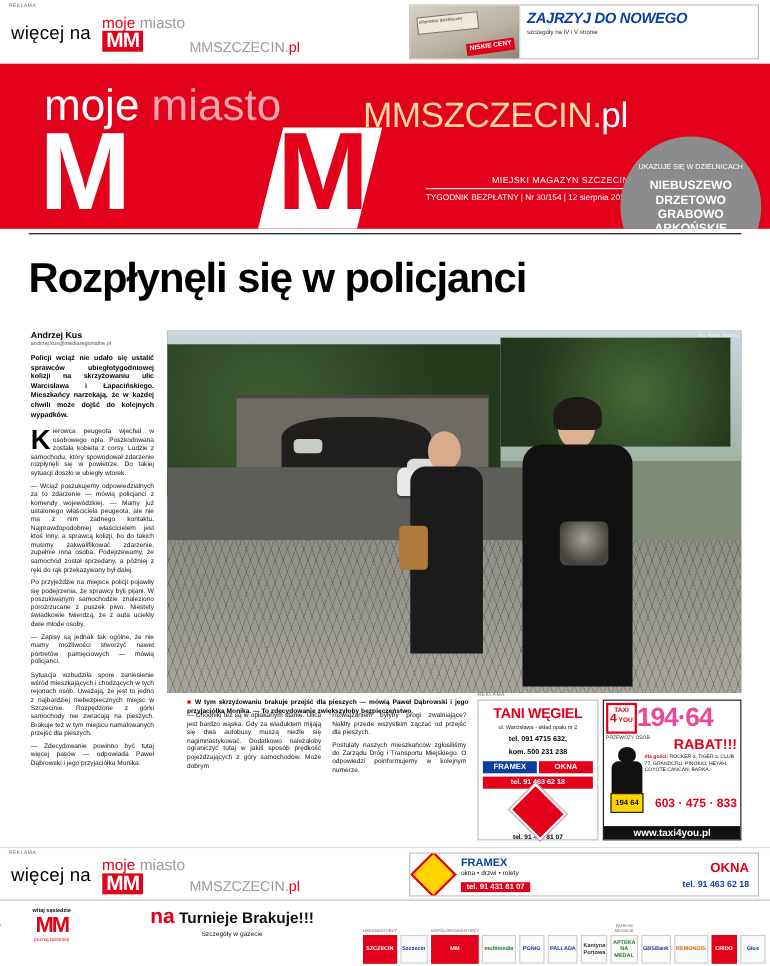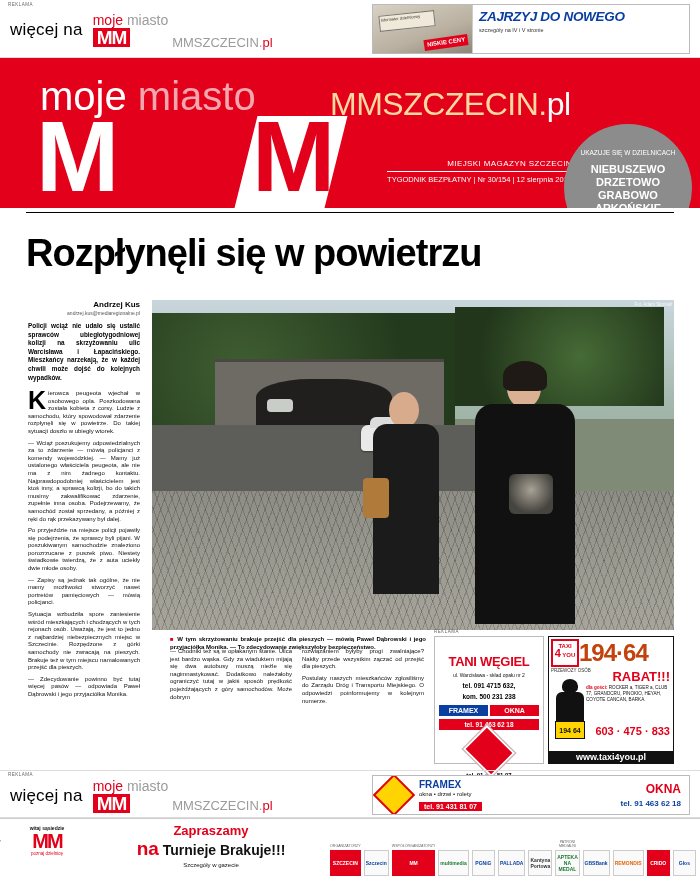--- a/index.html
+++ b/index.html
@@ -174,21 +174,21 @@
     font-size: 38px; font-weight: bold; color: #000;
     letter-spacing: -1px;
   }
   .hr-top {
     position: absolute; top: 212px; left: 26px;
     width: 648px; height: 1px; background: #000;
   }
 
   
   .byline {
-    position: absolute; top: 300px; left: 28px; width: 112px; text-align: right;
+    position: absolute; top: 300px; left: 28px; width: 112px;
   }
   .byline .name { font-size: 8px; font-weight: bold; color: #000; }
   .byline .mail { font-size: 5px; color: #555; margin-top: 1px; }
   .lead {
     position: absolute; top: 322px; left: 28px; width: 112px;
     font-size: 6.4px; line-height: 8.6px; font-weight: bold;
     color: #000; text-align: justify;
   }
 
   
@@ -324,21 +324,21 @@
     position: absolute; top: 636px; left: 434px; width: 240px; height: 128px;
   }
   .ads-right .lbl { position: absolute; top: -7px; left: 0; }
   .ad-wegiel {
     position: absolute; left: 0; top: 0;
     width: 110px; height: 128px;
     border: 1px solid #bbb; background: #fff;
     padding: 4px; text-align: center;
   }
   .ad-wegiel .t {
-    color: #e2001a; font-weight: bold; font-size: 13px; letter-spacing: -.3px; margin-top: 13px;
+    color: #e2001a; font-weight: bold; font-size: 13px; letter-spacing: -.3px;
   }
   .ad-wegiel .s { font-size: 5px; color: #111; margin-top: 3px; line-height: 7px; }
   .ad-wegiel .p { font-size: 6.5px; font-weight: bold; margin-top: 3px; line-height: 8px; }
   .ad-wegiel .brandrow {
     display: flex; gap: 2px; margin-top: 4px;
   }
   .ad-wegiel .b1 {
     flex: 1; background: #0a3fa0; color: #fff;
     font-size: 7px; font-weight: bold; padding: 2px 0;
   }
@@ -366,21 +366,21 @@
   .ad-taxi .logo {
     position: absolute; left: 2px; top: 2px;
     width: 28px; height: 28px;
     border: 2px solid #e2001a; color: #e2001a;
     font-size: 6px; font-weight: bold; text-align: center;
     line-height: 7px; padding-top: 2px;
   }
   .ad-taxi .logo .four { font-size: 11px; }
   .ad-taxi .bignum {
     position: absolute; left: 30px; top: 2px;
-    font-size: 24px; font-weight: bold; color: #c2410c;
+    font-size: 24px; font-weight: bold; color: #ec4899;
     letter-spacing: -1px;
   }
   .ad-taxi .sub {
     position: absolute; left: 2px; top: 31px;
     font-size: 4.5px; color: #333;
   }
   .ad-taxi .rabat {
     position: absolute; right: 3px; top: 32px;
     font-size: 13px; font-weight: bold; color: #e2001a;
   }
@@ -572,21 +572,21 @@
       <div class="c1">UKAZUJE SIĘ W DZIELNICACH</div>
       <div class="c2" style="white-space:pre-line">NIEBUSZEWO
 DRZETOWO
 GRABOWO
 ARKOŃSKIE
 KSIĄŻĄT</div>
     </div>
   </div>
 
   <div class="hr-top"></div>
-  <div class="headline">Rozpłynęli się w powietrzu</div>
+  <div class="headline">Rozpłynęli się w policjanci</div>
 
   <div class="byline">
     <div class="name">Andrzej Kus</div>
     <div class="mail">andrzej.kus@mediaregionalne.pl</div>
   </div>
   <div class="lead">Policji wciąż nie udało się ustalić sprawców ubiegłotygodniowej kolizji na skrzyżowaniu ulic Warcisława i Łapacińskiego. Mieszkańcy narzekają, że w każdej chwili może dojść do kolejnych wypadków.</div>
 
   <div class="col col-1">
     <p class="dropcap">Kierowca peugeota wjechał w osobowego opla. Poszkodowana została kobieta z corsy. Ludzie z samochodu, który spowodował zdarzenie rozpłynęli się w powietrze. Do takiej sytuacji doszło w ubiegły wtorek.</p>
     <p>— Wciąż poszukujemy odpowiedzialnych za to zdarzenie — mówią policjanci z komendy wojewódzkiej. — Mamy już ustalonego właściciela peugeota, ale nie ma z nim żadnego kontaktu. Najprawdopodobniej właścicielem jest ktoś inny, a sprawcą kolizji, bo do takich musimy zakwalifikować zdarzenie, zupełnie inna osoba. Podejrzewamy, że samochód został sprzedany, a później z ręki do rąk przekazywany był dalej.</p>
@@ -703,21 +703,20 @@
     </div>
   </div>
 
   <div class="footer">
     <div class="f-logo">
       <div class="t1">witaj sąsiedzie</div>
       <div class="mm">MM</div>
       <div class="t2">poznaj dzielnicę</div>
     </div>
     <div class="f-center">
-      <div class="c1">Zapraszamy</div>
       <div class="c2">
         <span class="na">na</span>
         <span>Turnieje Brakuje!!!</span>
       </div>
       <div class="c3">Szczegóły w gazecie</div>
     </div>
     <div class="f-partners">
       <div class="f-part">
         <span class="cap">ORGANIZATORZY</span>
         <div class="box red">SZCZECIN</div>

